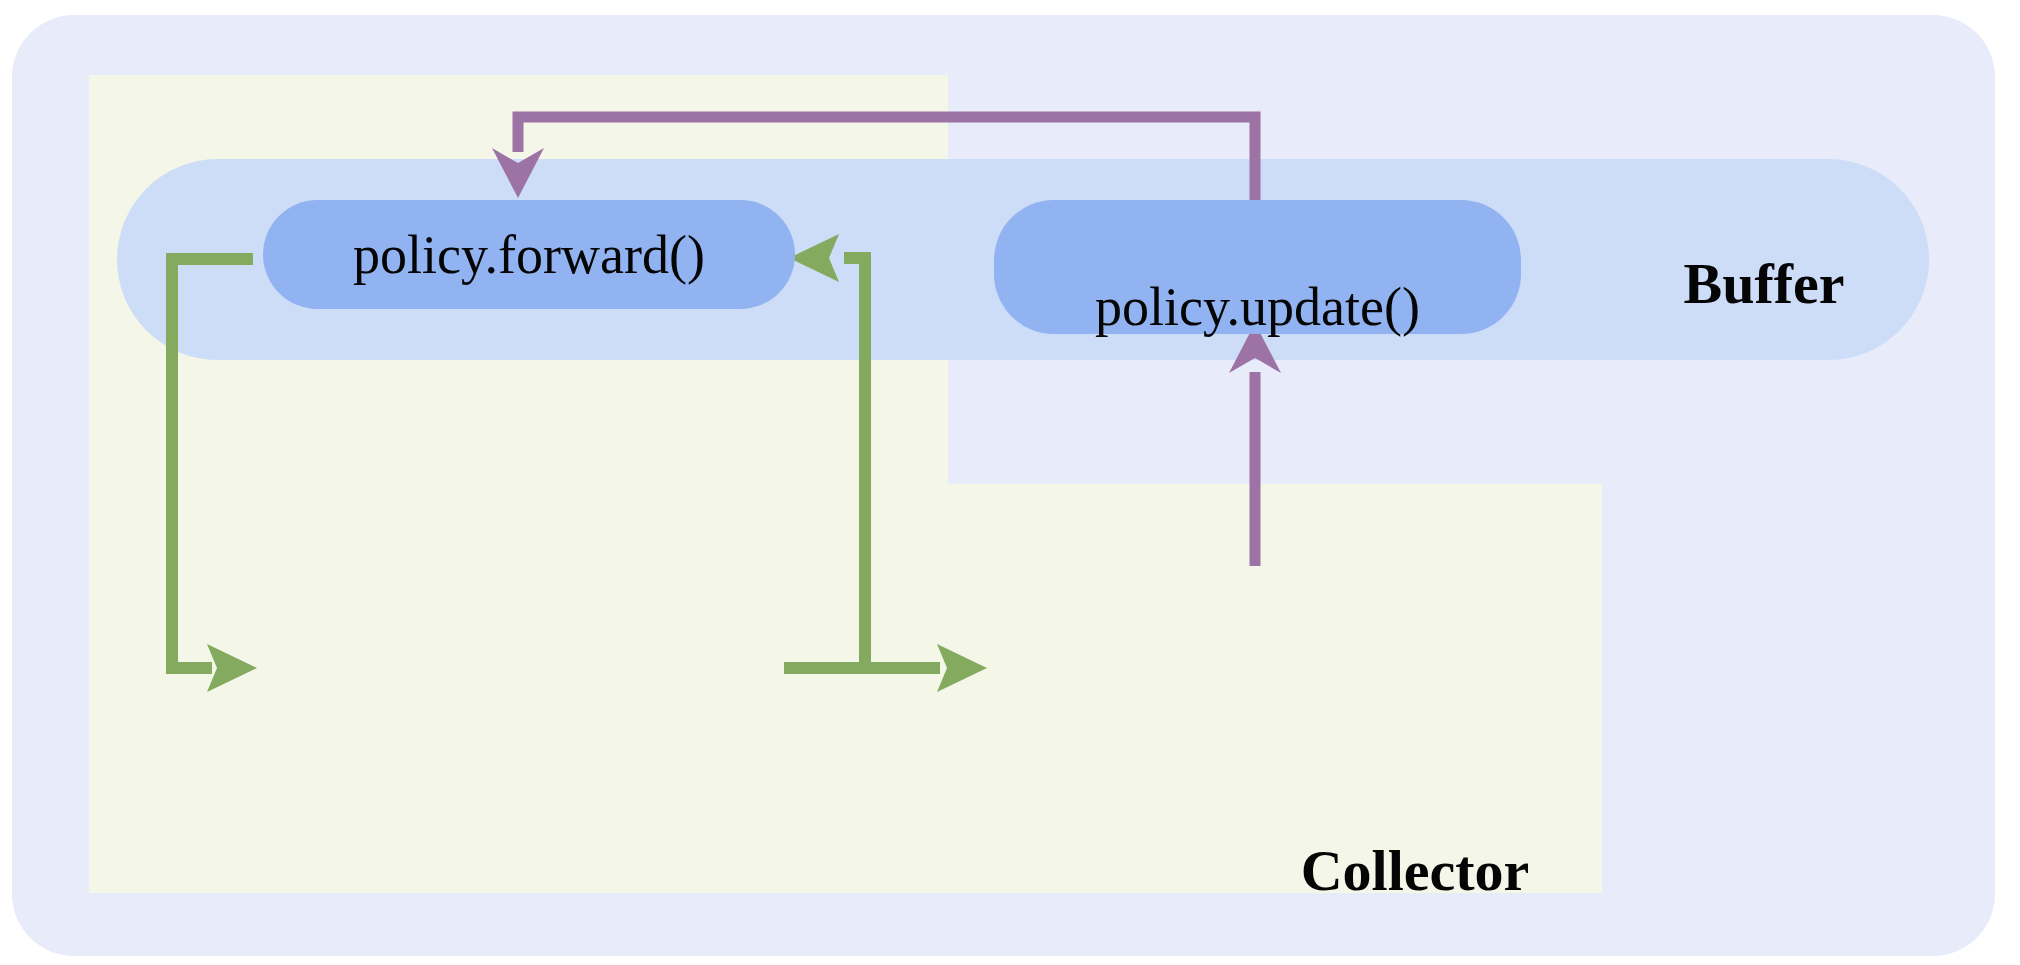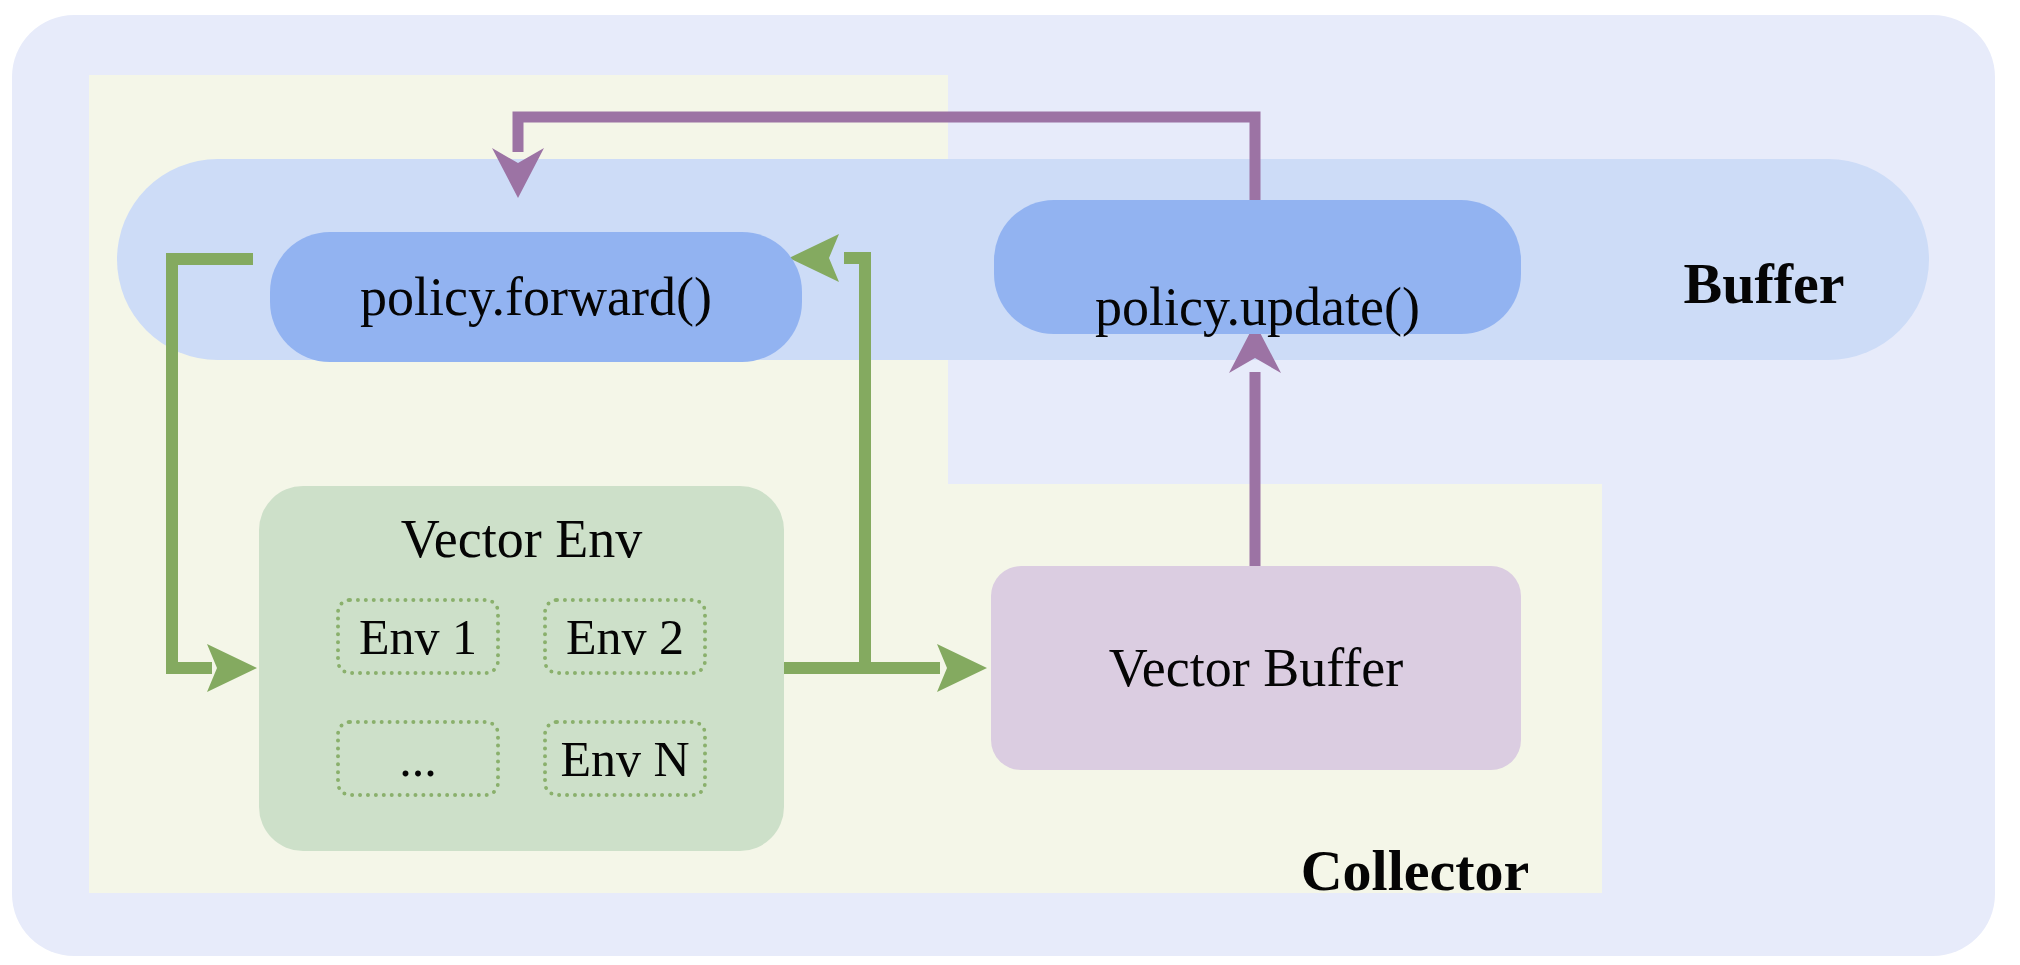--- a/index.html
+++ b/index.html
@@ -10,21 +10,21 @@
   .abs{position:absolute;}
   .trainer-region{left:12px;top:15px;width:1983px;height:941px;border-radius:62px;background:#e7ebfa;}
   .collector-region{left:89px;top:75px;width:1513px;height:818px;background:#f4f6e8;}
   .collector-notch{left:948px;top:75px;width:654px;height:409px;background:#e7ebfa;}
   .policy-band{left:117px;top:159px;width:1812px;height:201px;border-radius:101px;background:#cddcf7;}
   .arrow-layer{left:0;top:0;width:2020px;height:965px;}
   .pill{
     background:#92b3f1;border-radius:60px;display:flex;align-items:center;justify-content:center;
     font-size:54px;line-height:1;
   }
-  .pill-forward{left:270px;top:200px;width:532px;height:130px;margin-top:32px;}
+  .pill-forward{left:263px;top:200px;width:532px;height:109px;}
   .pill-update{left:994px;top:200px;width:527px;height:134px;align-items:flex-end;}
   .vector-env{
     left:259px;top:486px;width:525px;height:365px;border-radius:44px;background:#cde0c9;
     display:flex;flex-direction:column;align-items:center;
   }
   .ve-title{margin-top:22px;font-size:54px;line-height:1.15;}
   .ve-grid{
     margin-top:28px;display:grid;grid-template-columns:164px 164px;
     grid-auto-rows:77px;column-gap:43px;row-gap:45px;
   }
@@ -87,30 +87,18 @@
   </svg>
 
   <div class="abs pill pill-forward">
     <span>policy.forward()</span>
   </div>
 
   <div class="abs pill pill-update">
     <span>policy.update()</span>
   </div>
 
-  <div class="abs vector-env">
-    <div class="ve-title">Vector Env</div>
-    <div class="ve-grid">
-      <div class="env-cell">Env 1</div>
-      <div class="env-cell">Env 2</div>
-      <div class="env-cell">...</div>
-      <div class="env-cell">Env N</div>
-    </div>
-  </div>
 
-  <div class="abs vector-buffer">
-    <span>Vector Buffer</span>
-  </div>
 
   <div class="abs region-label lbl-policy">Buffer</div>
   <div class="abs region-label lbl-collector">Collector</div>
 
 </div>
 
 </body></html>

